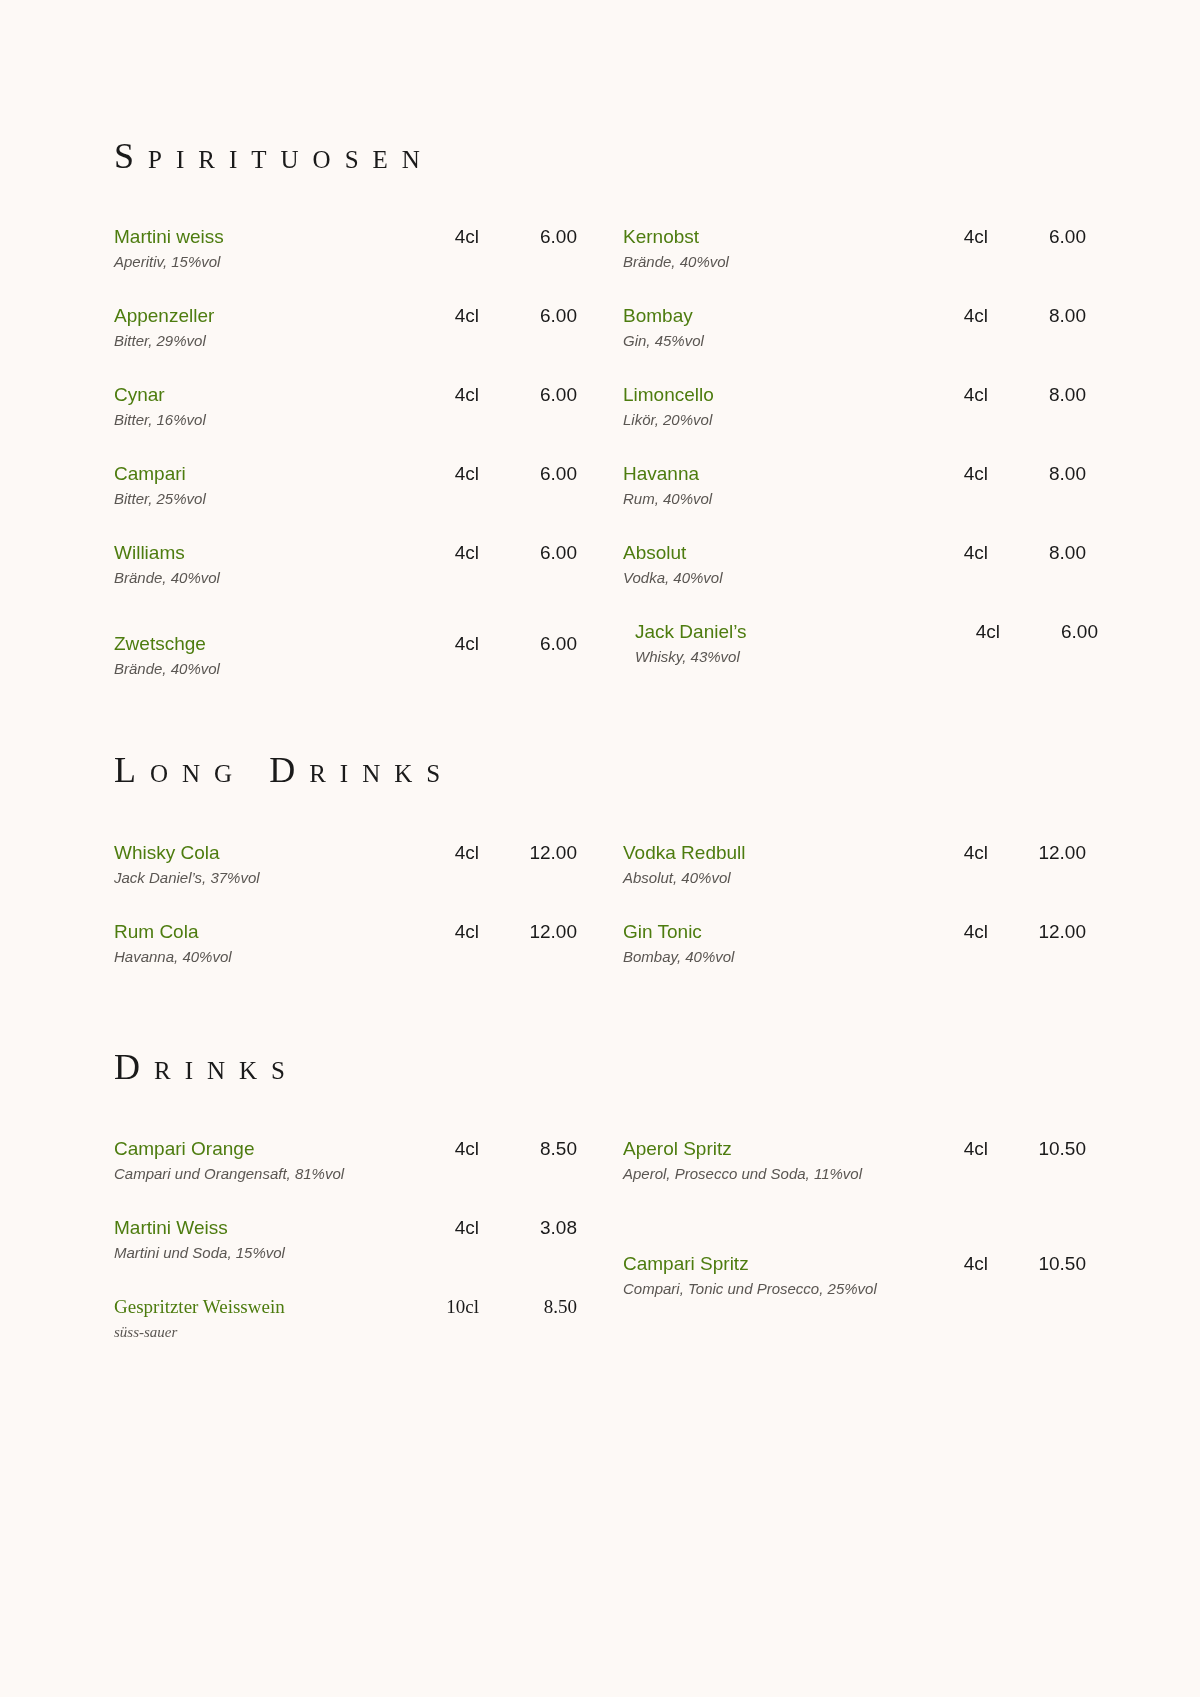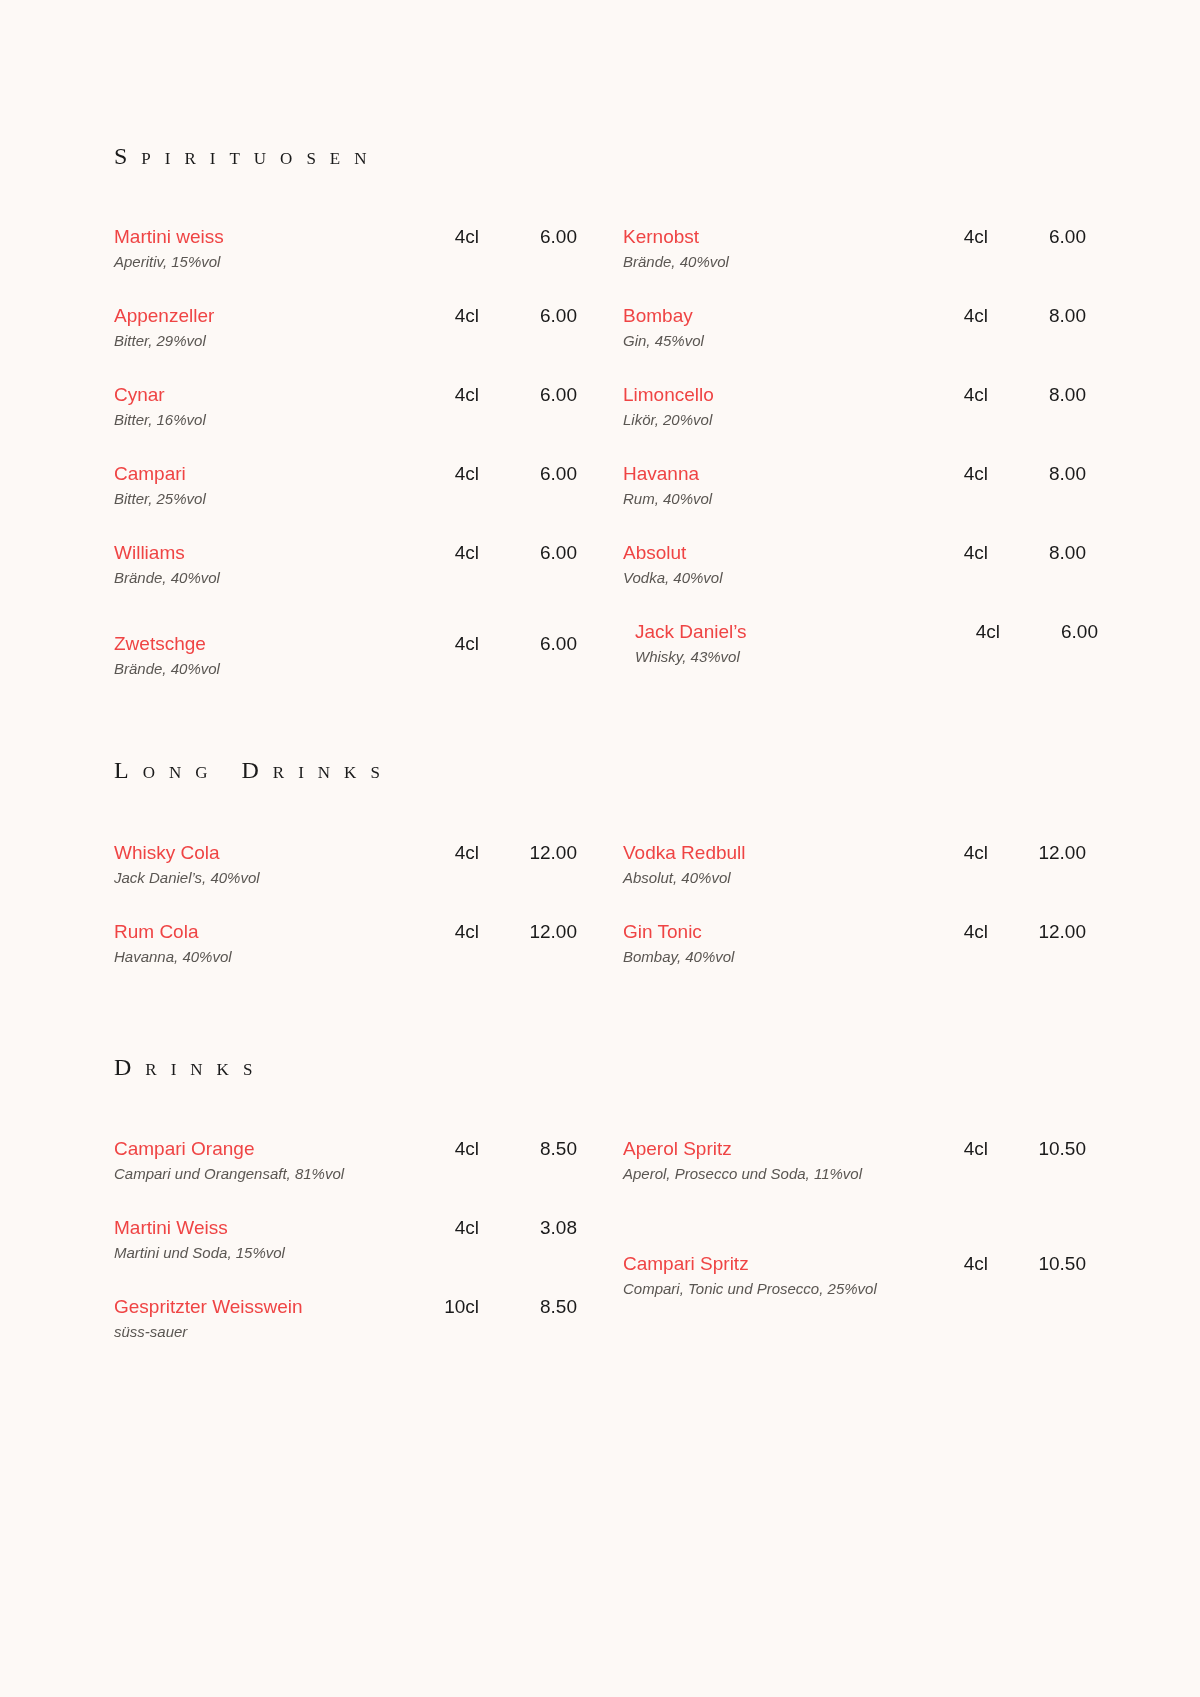--- a/index.html
+++ b/index.html
@@ -20,21 +20,21 @@
       left: 114px;
       width: 972px;
     }
     .section-title {
       position: absolute;
       left: 0;
       margin: 0;
       font-family: "Liberation Serif", "DejaVu Serif", serif;
       font-weight: normal;
       font-variant: small-caps;
-      font-size: 24px;
+      font-size: 36px;
       letter-spacing: 14px;
       line-height: 36px;
       color: #1a1a1a;
       white-space: nowrap;
     }
     .items {
       position: absolute;
       left: 0;
       width: 972px;
     }
@@ -50,21 +50,21 @@
       left: 0;
       width: 463px;
       height: 60px;
     }
     .item-name {
       position: absolute;
       left: 0;
       top: 0;
       font-size: 19px;
       line-height: 22px;
-      color: #ef4444;
+      color: #4d7c0f;
       white-space: nowrap;
     }
     .item-desc {
       position: absolute;
       left: 0;
       top: 25px;
       font-size: 15px;
       line-height: 22px;
       font-style: italic;
       color: #5a5652;
@@ -175,21 +175,21 @@
     </div>
   </div>
 </div>
 
 <div class="section" style="top:0;">
   <h2 class="section-title" style="top:752px;">Long Drinks</h2>
   <div class="items" style="top:842px;">
     <div class="col left">
       <div class="item" style="top:0px;">
         <span class="item-name">Whisky Cola</span>
-        <span class="item-desc">Jack Daniel’s, 40%vol</span>
+        <span class="item-desc">Jack Daniel’s, 37%vol</span>
         <span class="item-size">4cl</span>
         <span class="item-price">12.00</span>
       </div>
       <div class="item" style="top:79px;">
         <span class="item-name">Rum Cola</span>
         <span class="item-desc">Havanna, 40%vol</span>
         <span class="item-size">4cl</span>
         <span class="item-price">12.00</span>
       </div>
     </div>
@@ -219,21 +219,21 @@
         <span class="item-desc">Campari und Orangensaft, 81%vol</span>
         <span class="item-size">4cl</span>
         <span class="item-price">8.50</span>
       </div>
       <div class="item" style="top:79px;">
         <span class="item-name">Martini Weiss</span>
         <span class="item-desc">Martini und Soda, 15%vol</span>
         <span class="item-size">4cl</span>
         <span class="item-price">3.08</span>
       </div>
-      <div class="item" style="top:158px;">
+      <div class="item" style="top:158px;font-family:Liberation Serif, serif;">
         <span class="item-name">Gespritzter Weisswein</span>
         <span class="item-desc">süss-sauer</span>
         <span class="item-size">10cl</span>
         <span class="item-price">8.50</span>
       </div>
     </div>
     <div class="col right">
       <div class="item" style="top:0px;">
         <span class="item-name">Aperol Spritz</span>
         <span class="item-desc">Aperol, Prosecco und Soda, 11%vol</span>

